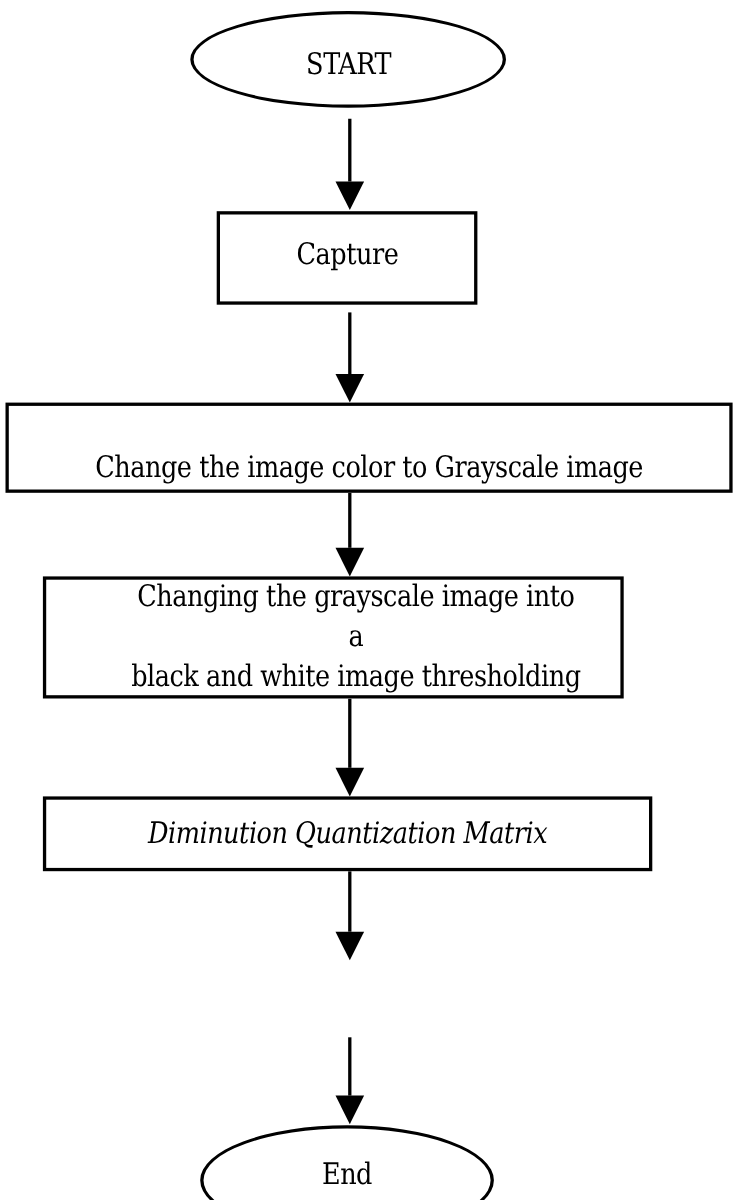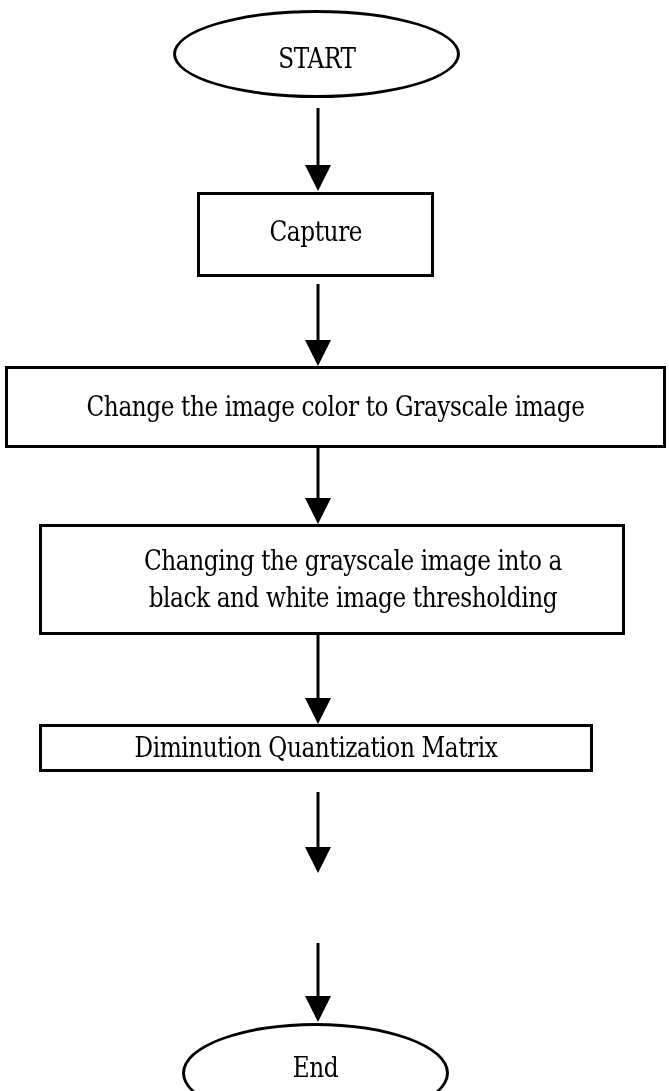--- a/index.html
+++ b/index.html
@@ -63,30 +63,30 @@
   </svg>
 
   <div class="node ellipse" style="left:173px; top:-12px; width:287px; height:88px; padding-top:10px;">
     <span>START</span>
   </div>
 
   <div class="node" style="left:197px; top:170px; width:237px; height:85px; padding-bottom:6px;">
     <span>Capture</span>
   </div>
 
-  <div class="node" style="left:5px; top:344px; width:661px; height:82px;">
+  <div class="node" style="left:5px; top:344px; width:661px; height:82px;align-items:flex-end;">
     <span>Change the image color to Grayscale image</span>
   </div>
 
-  <div class="node" style="left:39px; top:502px; width:586px; height:111px; line-height:1.35;padding-left:41px;">
+  <div class="node" style="left:39px; top:502px; width:528px; height:111px; line-height:1.35;padding-left:41px;">
     <span>Changing the grayscale image into a
 black and white image thresholding</span>
   </div>
 
-  <div class="node" style="left:39px; top:702px; width:554px; height:48px;">
+  <div class="node" style="left:39px; top:702px; width:554px; height:68px;font-style:italic;">
     <span>Diminution Quantization Matrix</span>
   </div>
 
 
   <div class="node ellipse" style="left:182px; top:1001px; width:267px; height:100px; padding-bottom:10px;">
     <span>End</span>
   </div>
 
 </div>
 

